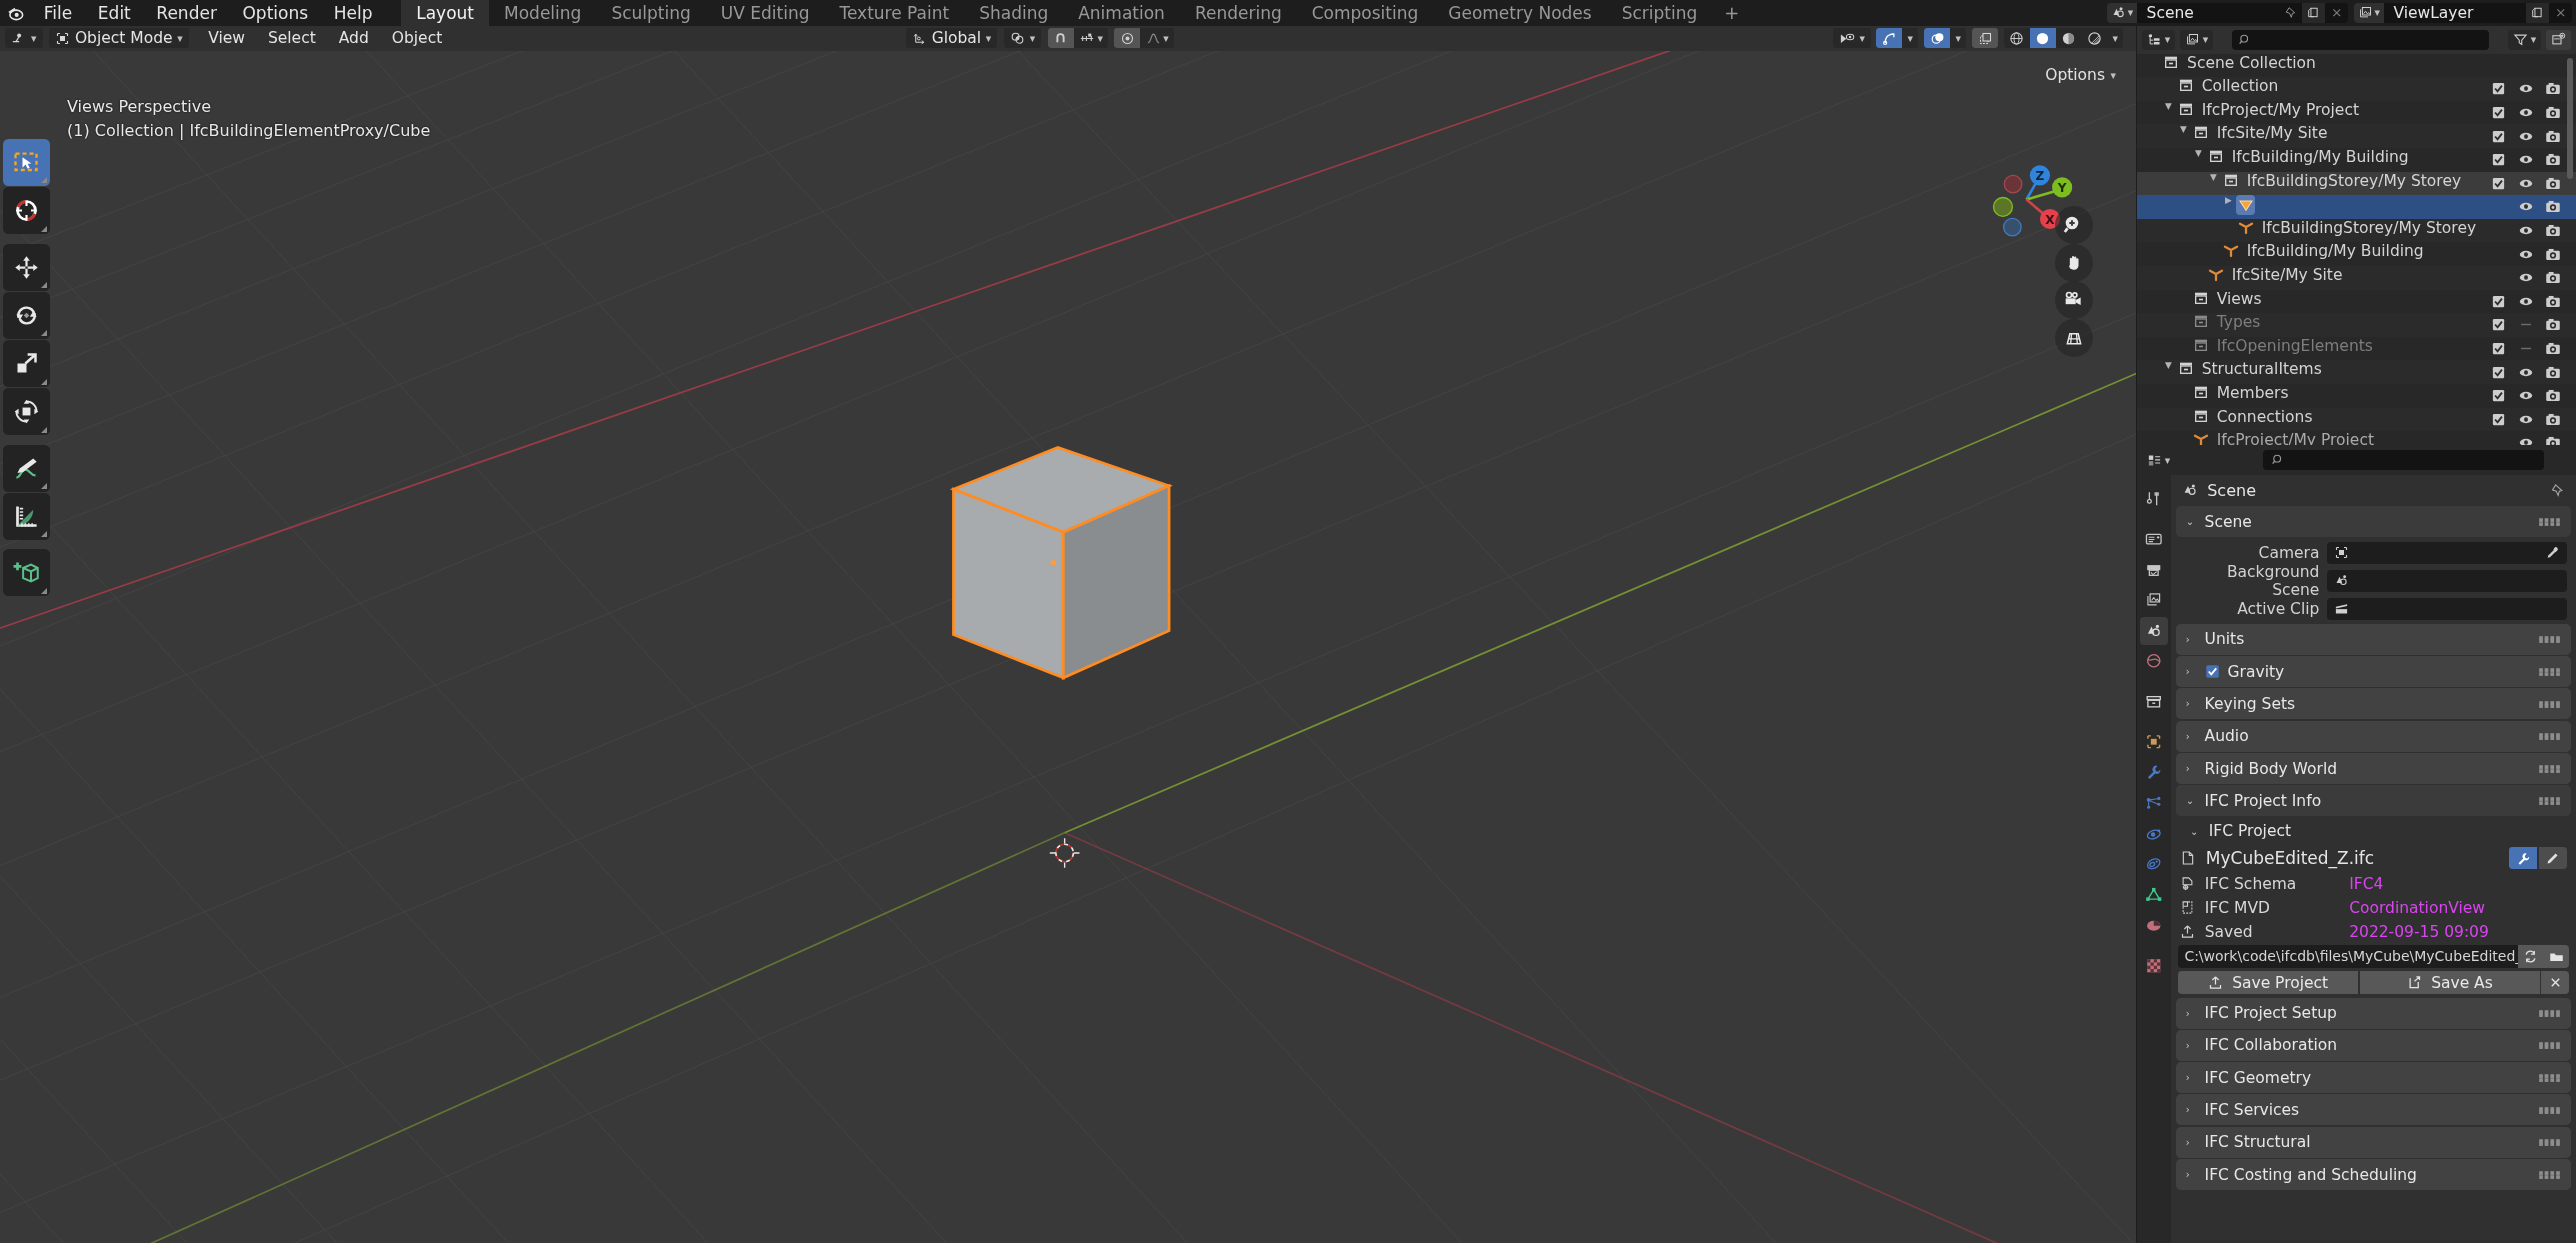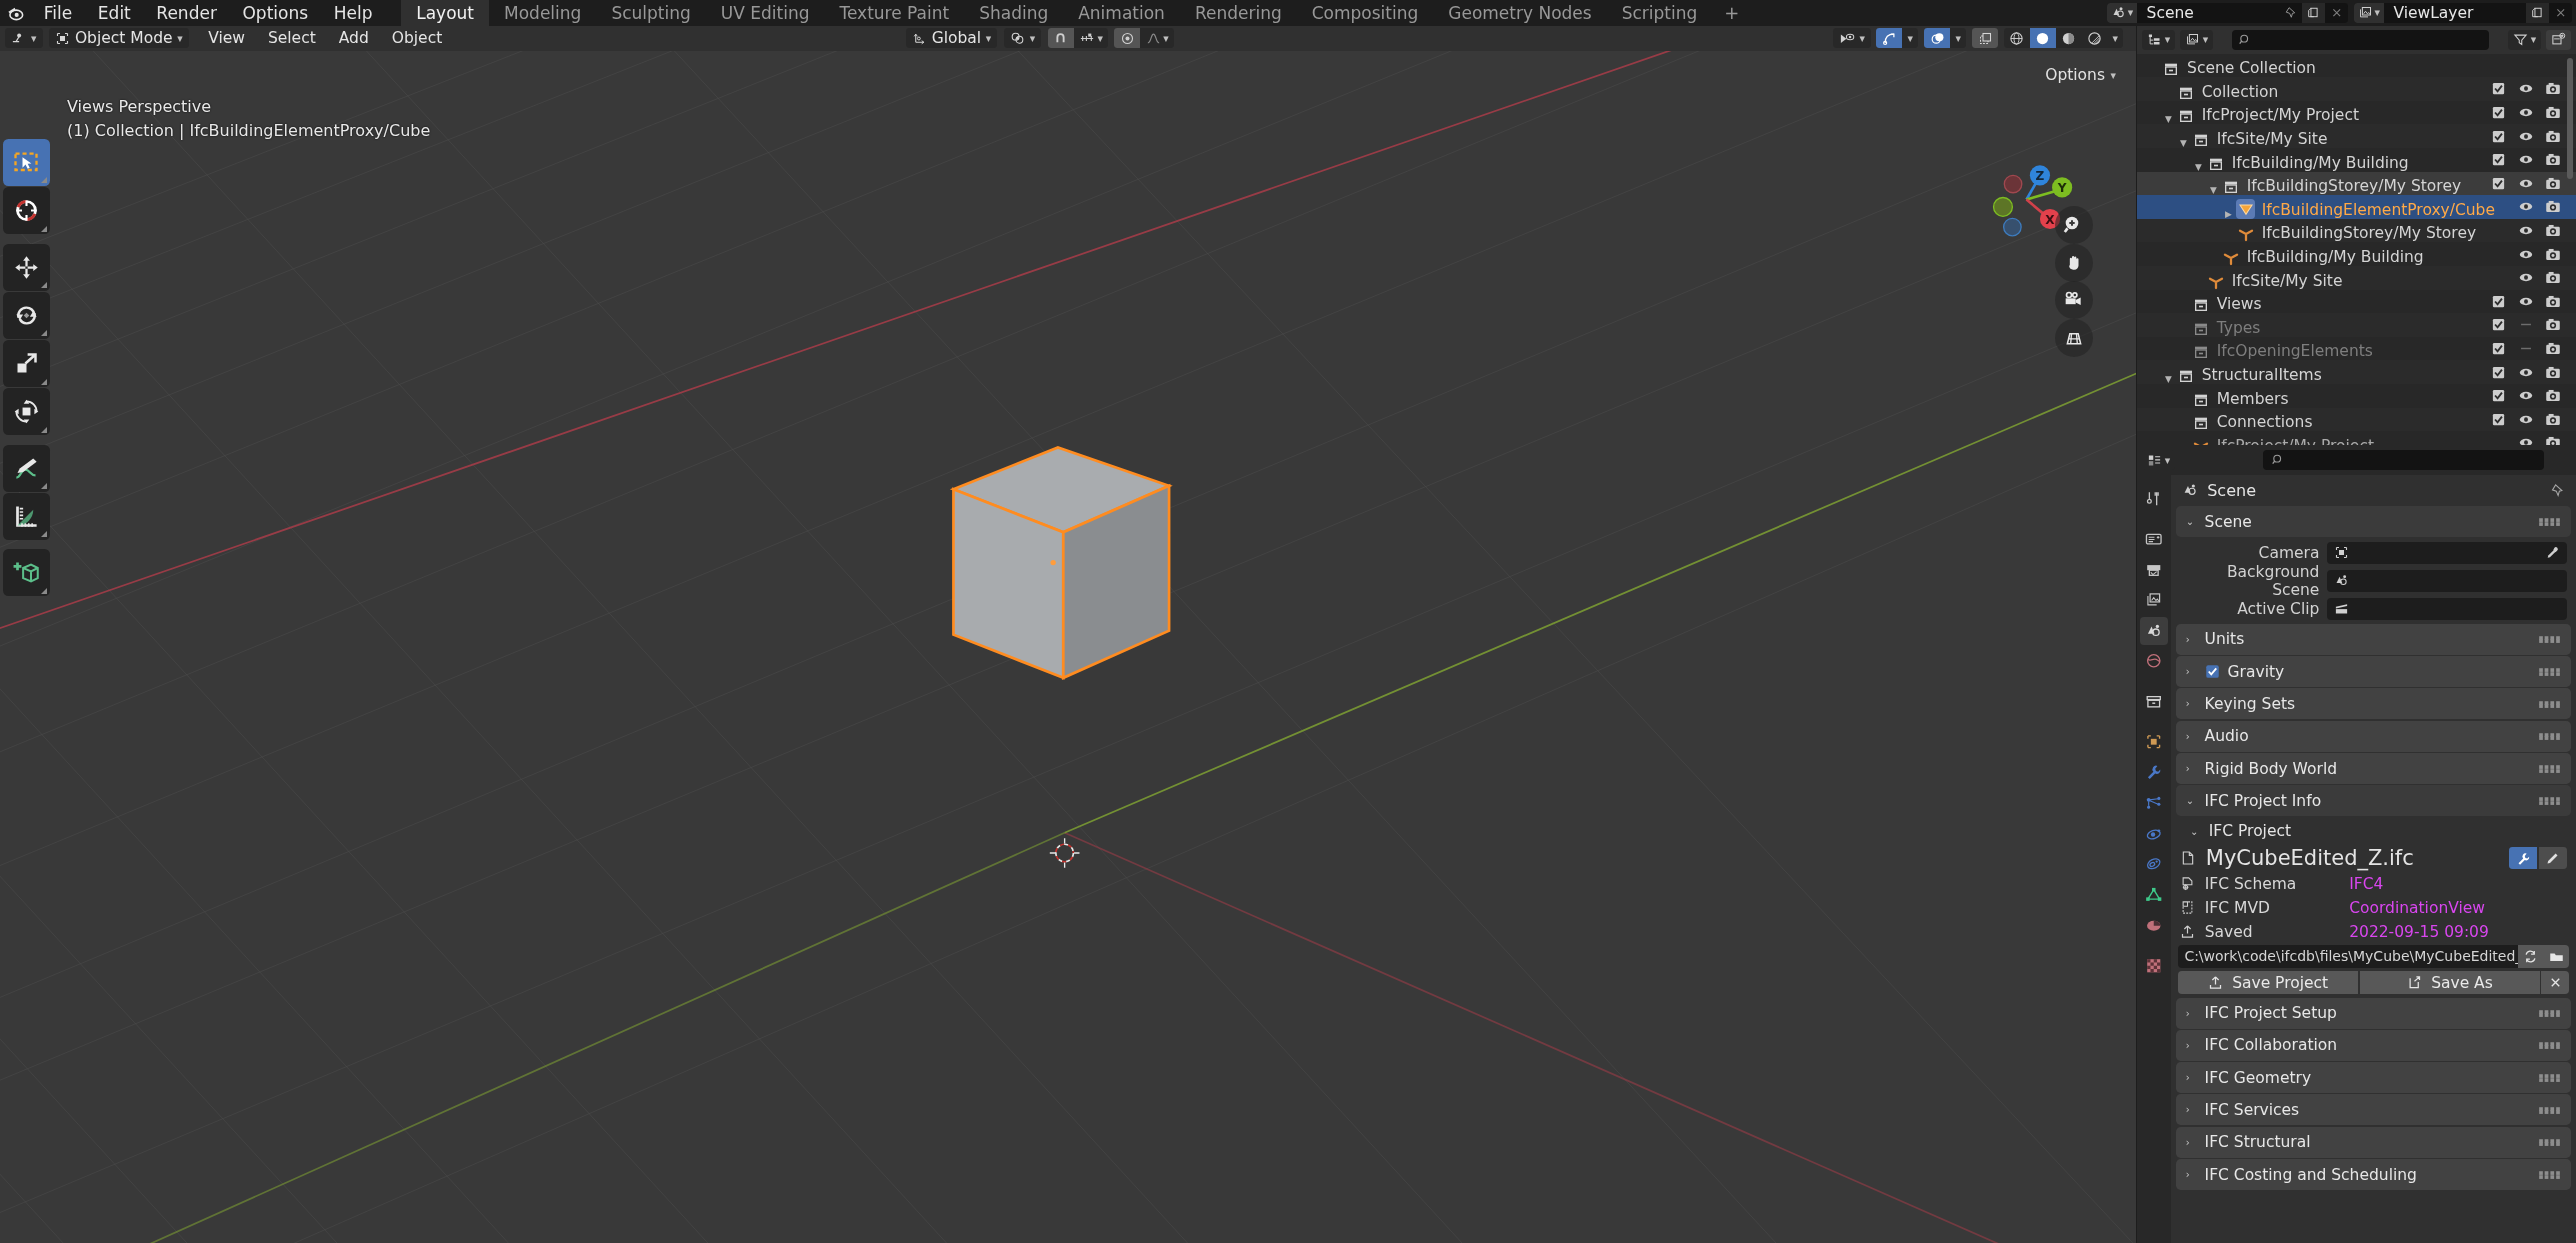--- a/index.html
+++ b/index.html
@@ -97,21 +97,21 @@
   .outliner-hdr {
     height:28px; background:#303030; display:flex; align-items:center; padding:0 5.4px; gap:5.4px;
   }
   .o-btn { height:20px; background:#282828; border-radius:3.4px; display:flex; align-items:center; padding:0 4.7px; gap:2.7px;}
   .o-search {
     flex:1; height:20px; background:#131313; border-radius:4px; display:flex; align-items:center;
     padding:0 6.7px; gap:5.4px; font-size:14px; color:#7a7a7a; margin:0 13.5px;
   }
   .o-tree { position:relative; }
   .o-row {
-    height:23.6px; display:flex; align-items:flex-end; position:relative; font-size:15.5px;
+    height:23.6px; display:flex; align-items:flex-start; position:relative; font-size:15.5px;
     color:#d4d4d4; white-space:nowrap;
   }
   .o-row.odd { background:#2b2b2b; }
   .o-row.even { background:#282828; }
   .o-row.hl { background:#3c3c3c; }
   .o-row.sel { background:#2d4f83; }
   .o-row.dim { color:#7e7e7e; }
   .o-disclosure { width:15px; display:flex; align-items:center; justify-content:center; font-size:8.8px; color:#b4b4b4;}
   .o-icon { width:19px; display:flex; align-items:center; justify-content:center; }
   .o-right { position:absolute; right:15px; top:0; height:23.6px; display:flex; align-items:center; gap:11.5px;}
@@ -1389,21 +1389,21 @@
 
       <div class="panel-hdr open">
         <span class="tri">⌄</span>
         <span>IFC Project Info</span>
         <span class="dots">▪▪▪▪<br>▪▪▪▪</span>
       </div>
       <div style="display:flex;align-items:center;height:27px;padding:0 19px;gap:8px;font-size:15.5px;">
         <span class="tri">⌄</span>
         <span>IFC Project</span>
       </div>
-      <div style="display:flex;align-items:center;height:27px;padding:0 9.4px;gap:9.4px;font-size:21px;">
+      <div style="display:flex;align-items:center;height:27px;padding:0 9.4px;gap:9.4px;font-size:17px;">
         <svg width="16" height="16" viewBox="0 0 24 24">
             <path d="M5 3 L14 3 L19 8 L19 21 L5 21 Z" fill="none" stroke="#d0d0d0" stroke-width="1.7"></path>
             <path d="M14 3 L14 8 L19 8" fill="none" stroke="#d0d0d0" stroke-width="1.7"></path>
           </svg>
         <span>MyCubeEdited_Z.ifc</span>
         <span style="margin-left:auto;display:flex;gap:1.3px;">
           <span style="width:28px;height:21.6px;background:#4772b3;border-radius:3.4px 0 0 3.4px;display:flex;align-items:center;justify-content:center;">
             <svg width="15" height="15" viewBox="0 0 24 24">
                 <path d="M17 4 A5 5 0 0 0 11.5 12 L4 19.5 L6.5 22 L14 14.5 A5 5 0 0 0 21 9 L18 12 L15 11 L14 8 Z" fill="#fff"></path>
               </svg>

